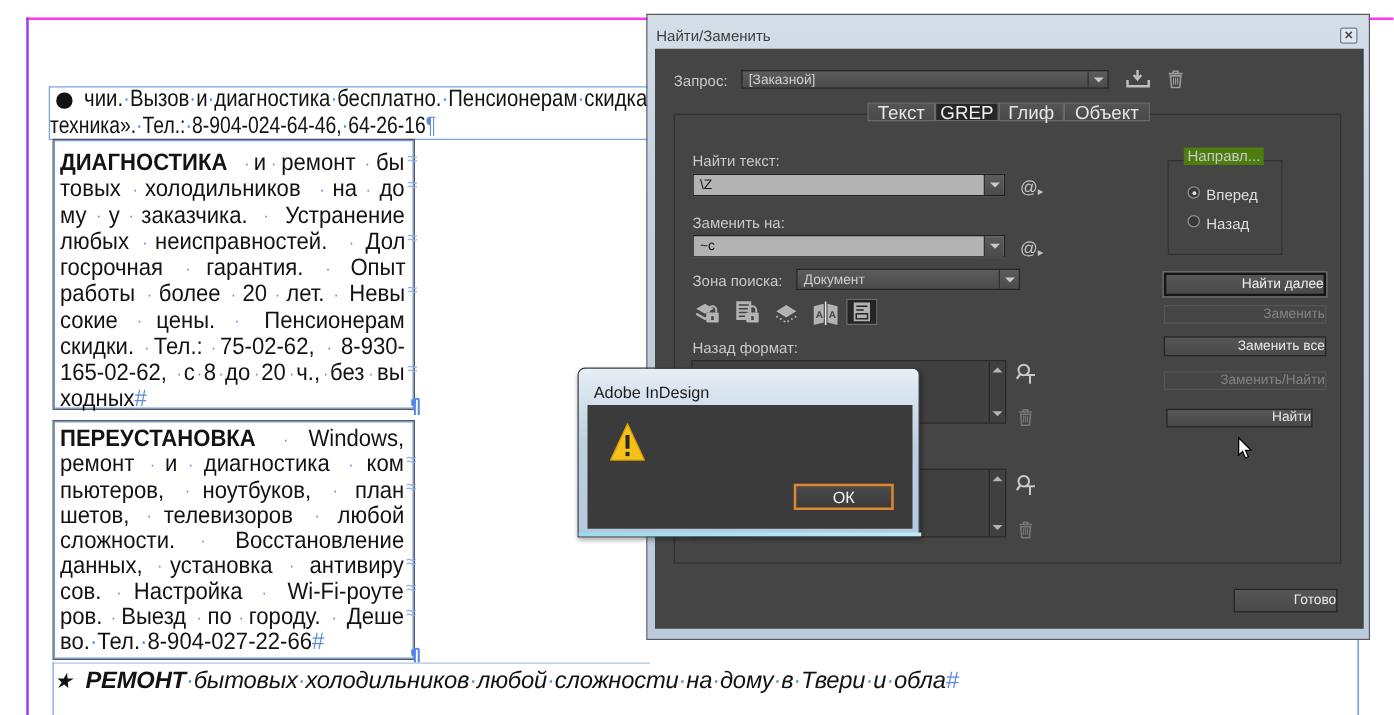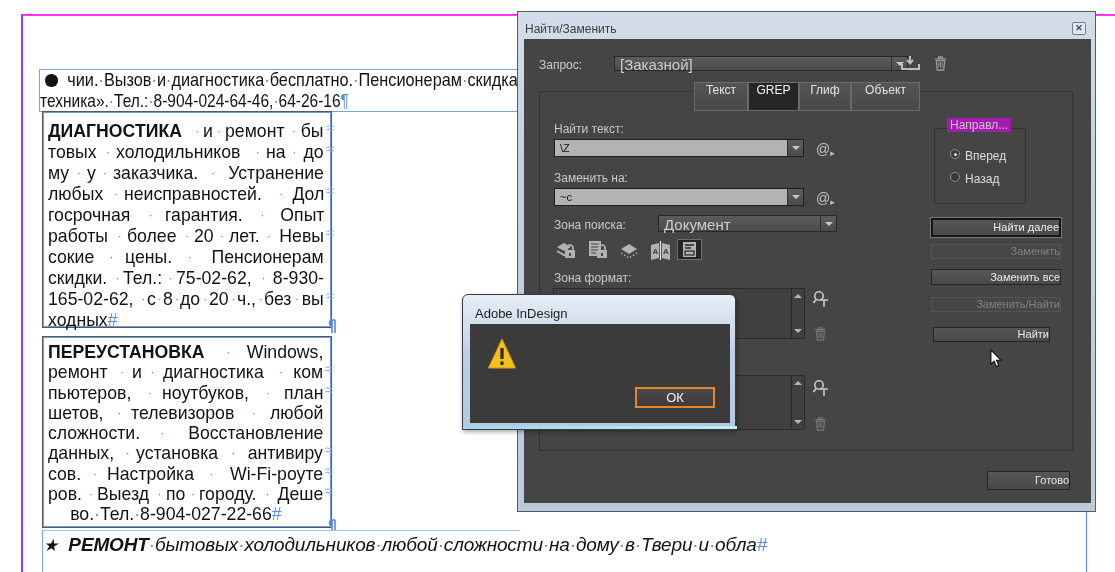--- a/index.html
+++ b/index.html
@@ -34,21 +34,21 @@
 #f1 .inner { position:absolute; left:0px; top:-1px; width:1046px; }
 #f1 .l { height:21px; line-height:21px; white-space:nowrap; }
 
 #f2 { left:42px; top:111px; width:290px; height:217px; border-color:#565a60;
   box-shadow:inset 0 0 0 1px #6f9bdc; }
 #f2 .inner { position:absolute; left:5px; top:8px; width:276px; }
 #f2 .l { height:21px; line-height:21px; position:relative; }
 
 #f3 { left:42px; top:336px; width:290px; height:192px; border-color:#565a60;
   box-shadow:inset 0 0 0 1px #6f9bdc; }
-#f3 .inner { position:absolute; left:5px; top:5px; width:275px;text-align:center; }
+#f3 .inner { position:absolute; left:5px; top:5px; width:275px; }
 #f3 .l { height:20.3px; line-height:20.3px; position:relative; }
 
 #f4 { left:42px; top:530px; width:1045px; height:42px; border:none; }
 #f4t { left:42px; top:530px; width:478px; height:1px; background:#a9c4e8; }
 #f4l { left:42px; top:530px; width:1px; height:42px; background:#7ba3e0; }
 #f4 .inner { position:absolute; left:1px; top:4px; width:1043px; }
 #f4 .l { height:22px; line-height:22px; white-space:nowrap; font-style:italic; letter-spacing:-0.15px; }
 
 #f4r { left:1086px; top:512px; width:1px; height:60px; background:#4d87e8; }
 
@@ -58,39 +58,39 @@
   border:1px solid #565b63; }
 #fw-title { position:absolute; left:7px; top:10px; color:#3d3d3d; font-size:12px; }
 #fw-close { position:absolute; right:9px; top:10px; width:14px; height:13px;
   border:1px solid #6f7f96; border-radius:2px; background:#dfe7f0;
   color:#444; font-size:9px; line-height:11px; text-align:center; font-weight:bold; }
 #fw-c { position:absolute; left:6px; top:27px; width:567px; height:464px; background:#454545; }
 
 
 .lbl { position:absolute; color:#c9c9c9; font-size:12px; white-space:nowrap; }
 .combo { position:absolute; background:linear-gradient(#5c5c5c,#4b4b4b);
-  border:1px solid #282828; color:#cecece; font-size:15px;margin-left:21px; }
+  border:1px solid #282828; color:#cecece; font-size:11px; }
 .combo .tx { position:absolute; left:5px; top:1px; line-height:13px; }
 .combo .db { position:absolute; right:0; top:0; bottom:0; width:16px;
   border-left:1px solid #303030; }
 .arr { position:absolute; width:0; height:0; border:4px solid transparent;
   border-top-color:#c9c9c9; border-bottom:none; }
 .inp { position:absolute; background:#b3b3b3; border:1px solid #1f1f1f; }
 .inp .tx { position:absolute; left:5px; top:1px; color:#151515; font-size:11px; line-height:14px; }
 .inp .db { position:absolute; right:0; top:0; bottom:0; width:16px;
   background:linear-gradient(#5c5c5c,#4b4b4b); border-left:1px solid #303030; }
 .at { position:absolute; color:#c2c2c2; font-size:14px; }
 .at::after { content:"▸"; font-size:9px; color:#c2c2c2; position:relative; top:2px; left:0px; }
 .grp { position:absolute; border:1px solid #323232; }
 .btn { position:absolute; background:linear-gradient(#565656,#494949);
   border:1px solid #252525; color:#e8e8e8; font-size:11px; text-align:right; }
 .btn.dis { background:#464646; border-color:#555; color:#838383; }
 .btn.def { box-shadow:0 0 0 1px #777; border-width:2px; border-color:#151515; }
-.tab { position:absolute; top:43px; height:29px; background:linear-gradient(#545454,#494949);
-  border:1px solid #6b6b6b; color:#e4e4e4; font-size:12px; text-align:center; line-height:15px; }
+.tab { position:absolute; top:43px; height:15px; background:linear-gradient(#545454,#494949);
+  border:1px solid #6b6b6b; color:#e4e4e4; font-size:15px; text-align:center; line-height:15px; }
 .tab.sel { background:#262626; color:#f2f2f2; }
 .radio { position:absolute; width:10px; height:10px; border-radius:50%;
   background:#393939; border:1px solid #8e8e8e; }
 .radio.sel::after { content:""; position:absolute; left:2.5px; top:2.5px; width:3px; height:3px;
   border-radius:50%; background:#e4e4e4; }
 .lbox { position:absolute; background:#404040; border:1px solid #2b2b2b; }
 .lbox .sb { position:absolute; right:0; top:0; bottom:0; width:13px; border-left:1px solid #292929; }
 .uarr { position:absolute; width:0; height:0; border:4px solid transparent;
   border-bottom-color:#b5b5b5; border-top:none; }
 .icon { position:absolute; }
@@ -373,21 +373,21 @@
      <path d="M10.5 0 v19" stroke="#e8e8e8" stroke-width="1.2"></path>
    </svg>
    <div class="icon" style="left:153px; top:200px; width:25px; height:21px; background:#252525; border:1px solid #6e6e6e;">
      <svg width="23" height="19" viewBox="0 0 23 19" style="position:absolute;left:0;top:0;">
        <rect x="5" y="2" width="13" height="15" fill="#b3b3b3"></rect>
        <path d="M7 5 h9 M7 8 h6" stroke="#252525" stroke-width="1.3"></path>
        <rect x="7" y="11" width="9" height="4" fill="none" stroke="#252525" stroke-width="1.2"></rect>
      </svg>
    </div>
 
-   <div class="lbl" style="left:30px; top:232px;">Зона формат:</div>
+   <div class="lbl" style="left:30px; top:232px;">Назад формат:</div>
    <div class="lbox" style="left:29px; top:249px; width:252px; height:51px;">
      <div class="sb">
        <span class="uarr" style="left:2px; top:5px;"></span>
        <span class="arr" style="left:2px; bottom:5px; border-top-color:#b5b5b5;"></span>
      </div>
    </div>
 
    <svg class="icon" style="left:288px; top:251px;" width="18" height="18" viewBox="0 0 18 18">
      <circle cx="7" cy="6" r="4.2" fill="none" stroke="#c9c9c9" stroke-width="1.6"></circle>
      <path d="M4 9.5 L1.5 13" stroke="#c9c9c9" stroke-width="1.8"></path>
@@ -411,21 +411,21 @@
      <path d="M4 9.5 L1.5 13" stroke="#c9c9c9" stroke-width="1.8"></path>
      <path d="M8 10 h8 M12 10 v7" stroke="#c9c9c9" stroke-width="1.6"></path>
    </svg>
    <svg class="icon" style="left:290px; top:378px;" width="13" height="14" viewBox="0 0 14 16">
      <path d="M1 3 h12 M5 3 v-2 h4 v2" stroke="#787878" stroke-width="1.4" fill="none"></path>
      <path d="M2.5 5 l1 10 h7 l1-10 z" fill="none" stroke="#787878" stroke-width="1.4"></path>
      <path d="M5.2 6.5 v6 M7 6.5 v6 M8.8 6.5 v6" stroke="#787878" stroke-width="1"></path>
    </svg>
 
    <div class="grp" style="left:410px; top:89px; width:92px; height:76px;"></div>
-   <div class="lbl" style="left:423px; top:79px; background:#a21caf; padding:0 3px;text-align:center;">Направл...</div>
+   <div class="lbl" style="left:423px; top:79px; background:#4d7c0f; padding:0 3px;text-align:center;">Направл...</div>
    <div class="radio sel" style="left:426px; top:110px;"></div>
    <div class="lbl" style="left:441px; top:110px; font-size:12px; color:#dedede;">Вперед</div>
    <div class="radio" style="left:426px; top:133px;"></div>
    <div class="lbl" style="left:441px; top:133px; font-size:12px; color:#dedede;">Назад</div>
 
    <div class="btn def" style="left:407px; top:179px; width:130px; height:19px; line-height:15px; color:#f0f0f0;">Найти далее</div>
    <div class="btn dis" style="left:407px; top:205px; width:130px; height:15px; line-height:13px;">Заменить</div>
    <div class="btn" style="left:407px; top:230px; width:130px; height:16px; line-height:14px;">Заменить все</div>
    <div class="btn dis" style="left:407px; top:258px; width:130px; height:15px; line-height:13px;padding-left:16px;">Заменить/Найти</div>
    <div class="btn" style="left:409px; top:288px; width:117px; height:15px; line-height:13px;">Найти</div>

